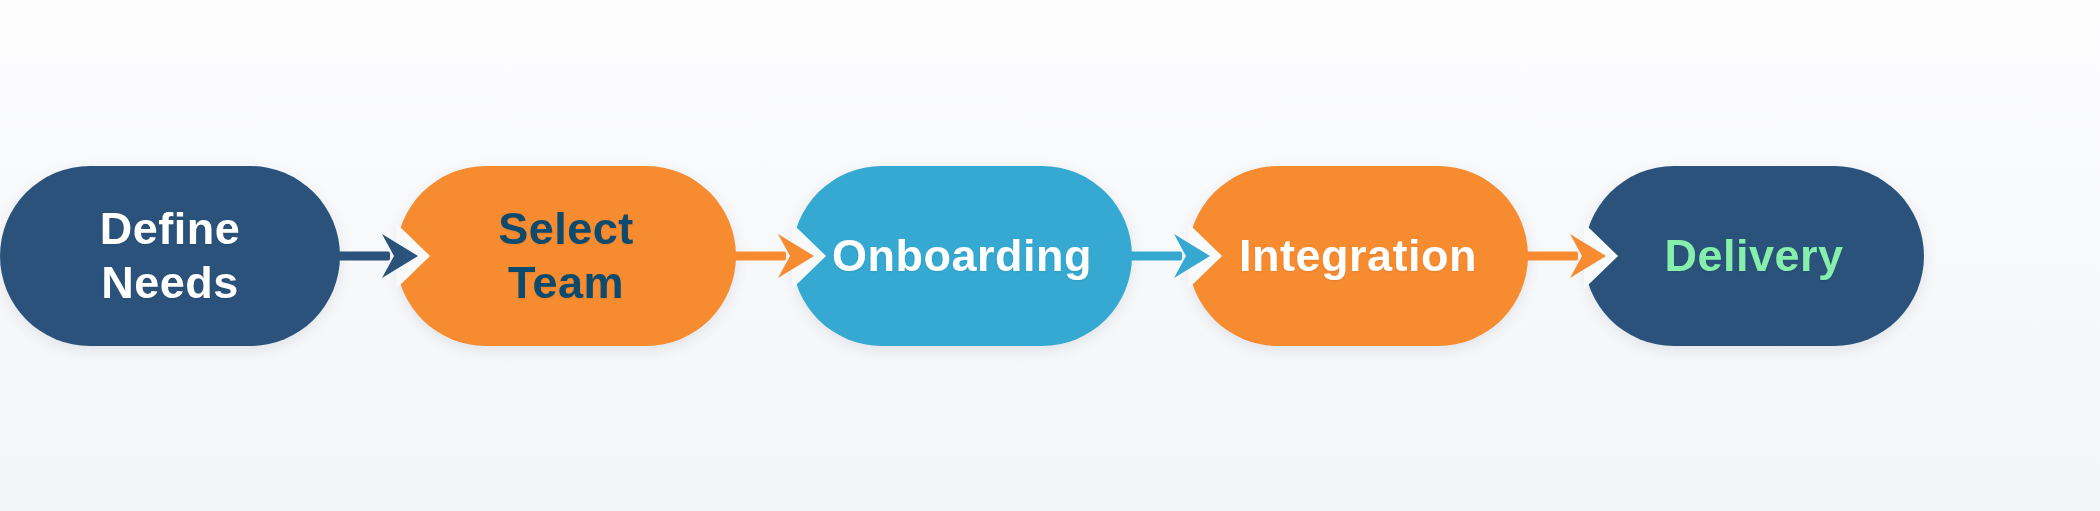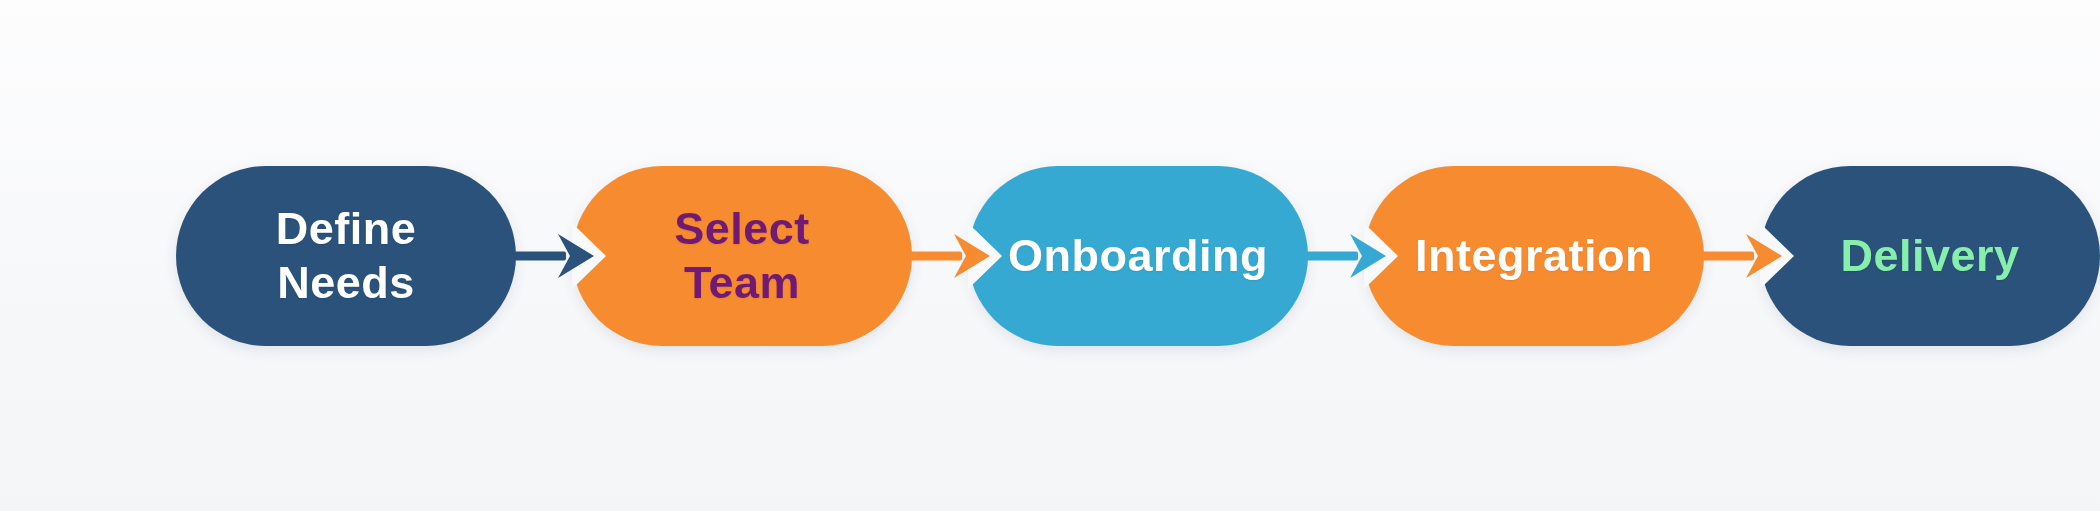--- a/index.html
+++ b/index.html
@@ -4,21 +4,21 @@
 <style>
   html, body { margin: 0; padding: 0; }
   .canvas {
     width: 2100px;
     height: 511px;
     position: relative;
     overflow: hidden;
     background: linear-gradient(180deg, #fdfdfe 0%, #f7f8fa 55%, #f3f5f7 100%);
     display: flex;
     align-items: center;
-    justify-content: flex-end;
+    justify-content: flex-start;
     font-family: "Liberation Sans", sans-serif;
   }
   .flow {
     display: flex;
     align-items: center;
   }
   .node {
     width: 340px;
     height: 180px;
     border-radius: 90px;
@@ -61,21 +61,21 @@
         <span class="node-label">Define
 Needs</span>
       </div>
       <div class="connector">
         <svg width="90" height="74" viewBox="0 0 90 74">
           <polygon points="56,4 90,37 56,70" fill="#F8F9FB"></polygon>
           <rect x="-2" y="32.5" width="52" height="9" rx="2" fill="#2A527A"></rect>
           <path d="M42,15 L78,37 L42,59 L54,37 Z" fill="#2A527A"></path>
         </svg>
       </div>
-      <div class="node" style="background: rgb(247, 139, 48); color: #701a75;">
+      <div class="node" style="background: rgb(247, 139, 48); color: #0c4a6e;">
         <span class="node-label">Select
 Team</span>
       </div>
       <div class="connector">
         <svg width="90" height="74" viewBox="0 0 90 74">
           <polygon points="56,4 90,37 56,70" fill="#F8F9FB"></polygon>
           <rect x="-2" y="32.5" width="52" height="9" rx="2" fill="#F78B30"></rect>
           <path d="M42,15 L78,37 L42,59 L54,37 Z" fill="#F78B30"></path>
         </svg>
       </div>

